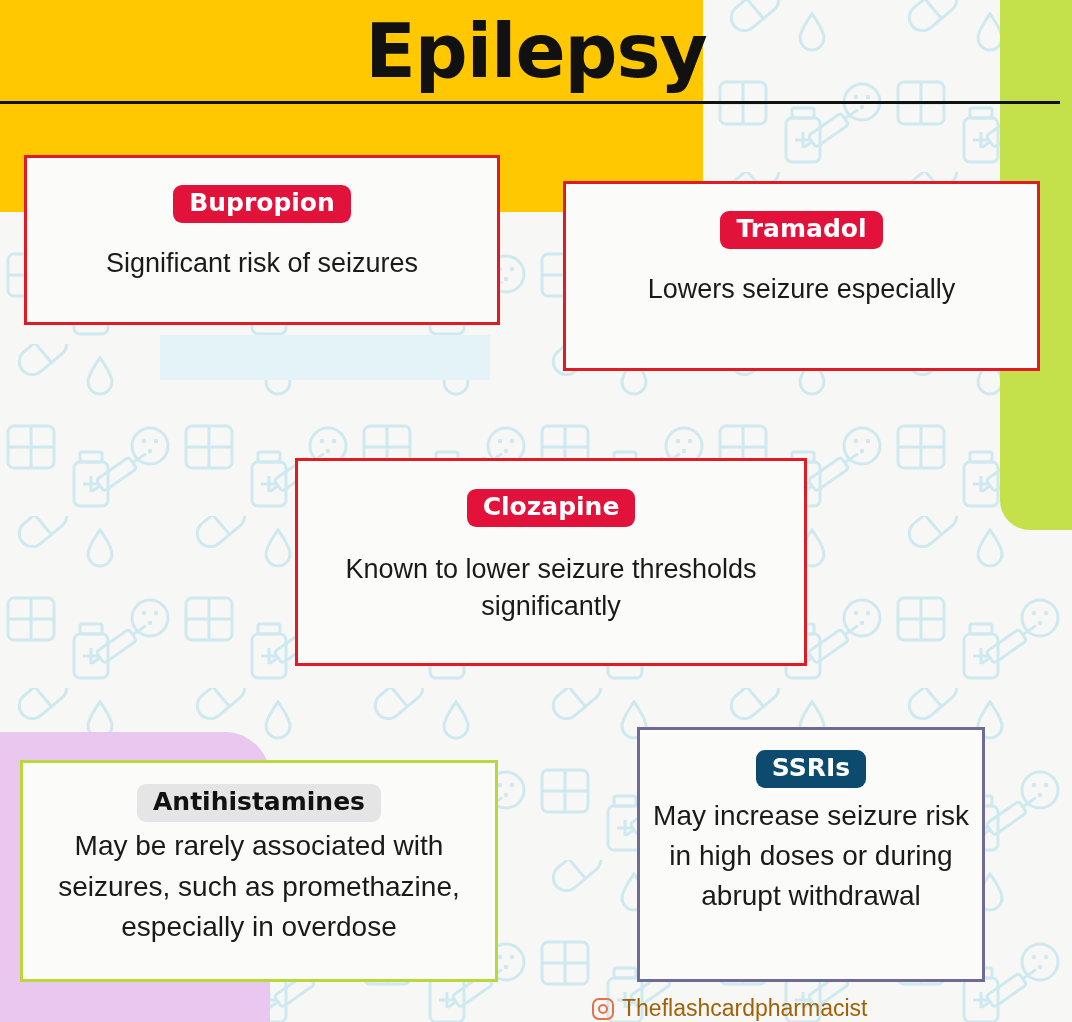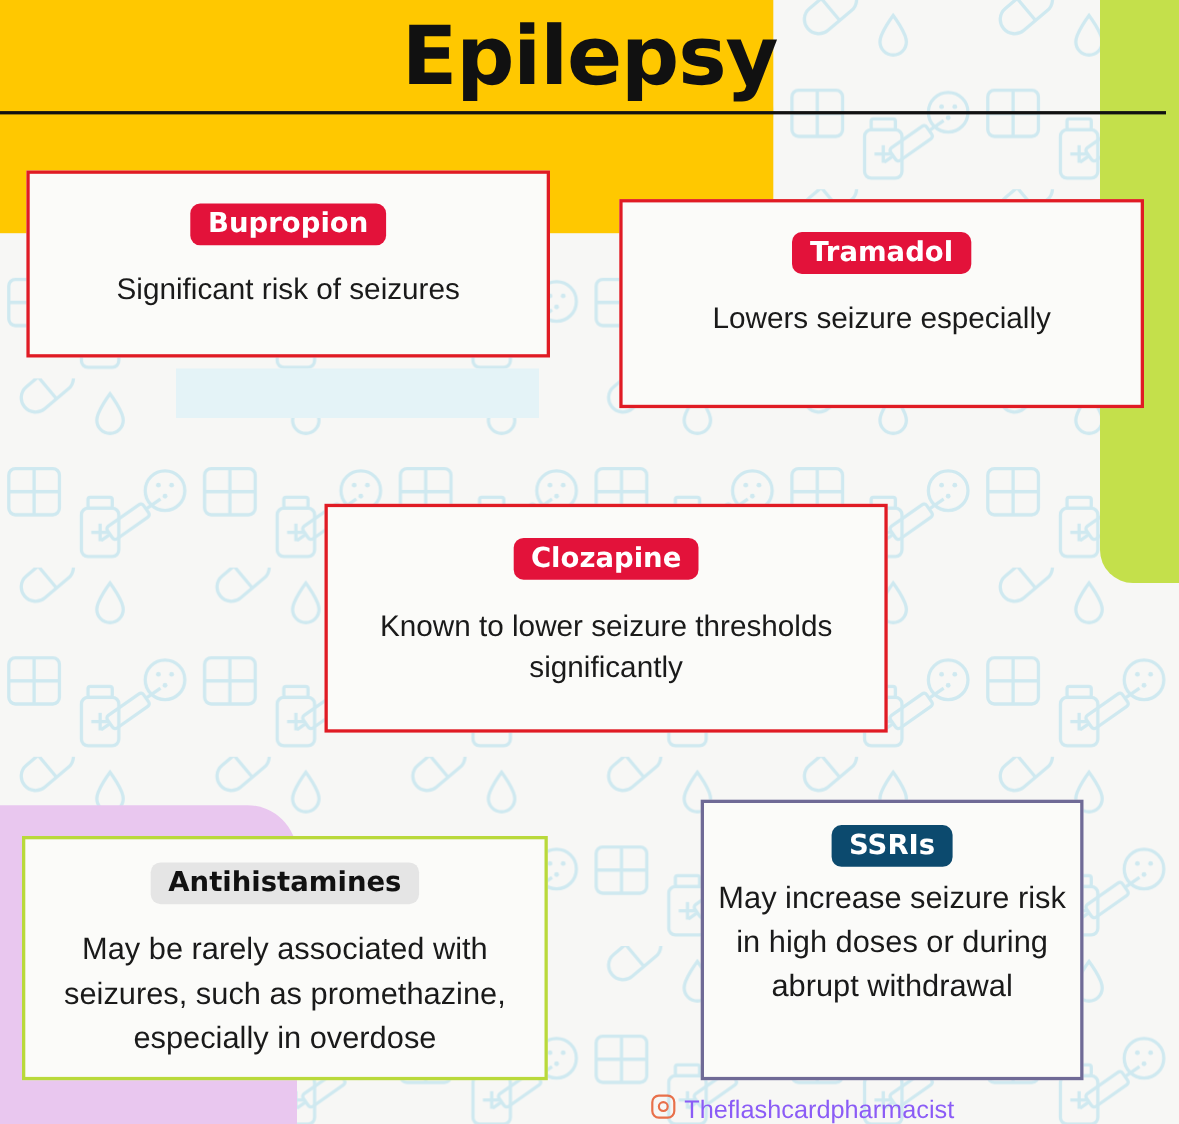--- a/index.html
+++ b/index.html
@@ -151,32 +151,33 @@
     left: 20px; top: 760px; width: 478px; height: 222px;
     padding-top: 21px;
   }
   #card-ssris {
     left: 637px; top: 727px; width: 348px; height: 255px;
     padding-top: 20px;
   }
   #card-bupropion .card-body,
   #card-tramadol .card-body { margin-top: 22px; }
   #card-clozapine .card-body { margin-top: 24px; }
-  #card-antihistamines .card-body { margin-top: 21px; font-size: 28px; line-height: 1.45; }
+  #card-antihistamines .card-body { margin-top: 4px; font-size: 28px; line-height: 1.45; }
   #card-ssris .card-body { margin-top: 8px; font-size: 28px; line-height: 1.42; }
 
   
   .watermark {
     position: absolute;
     left: 592px;
     top: 995px;
     display: flex;
+    align-items: center;
     gap: 8px;
     z-index: 5;
-    color: #8b5cf6;
+    color: #a16207;
     font-size: 23px;
     font-family: "Liberation Sans", sans-serif;
   }
   .ig-glyph {
     width: 22px;
     height: 22px;
     border: 2px solid #e8704a;
     border-radius: 7px;
     box-sizing: border-box;
     position: relative;

